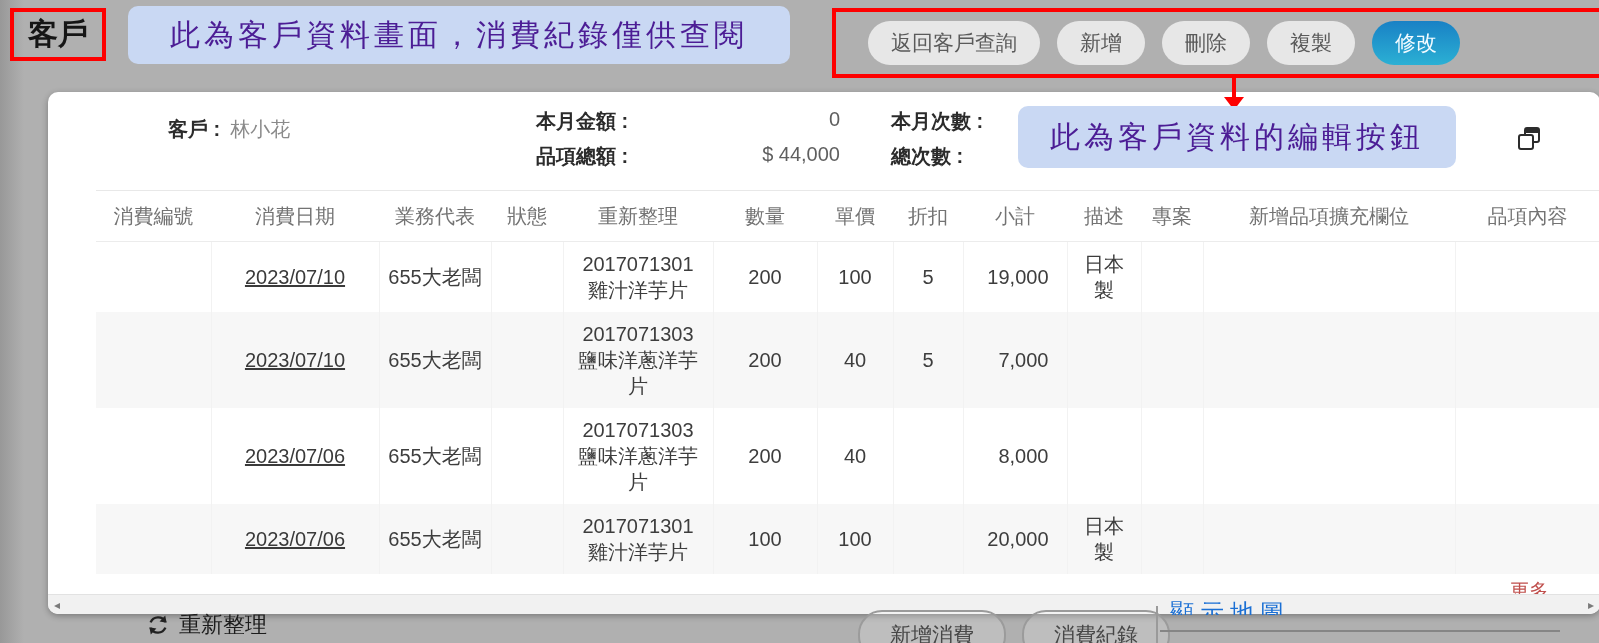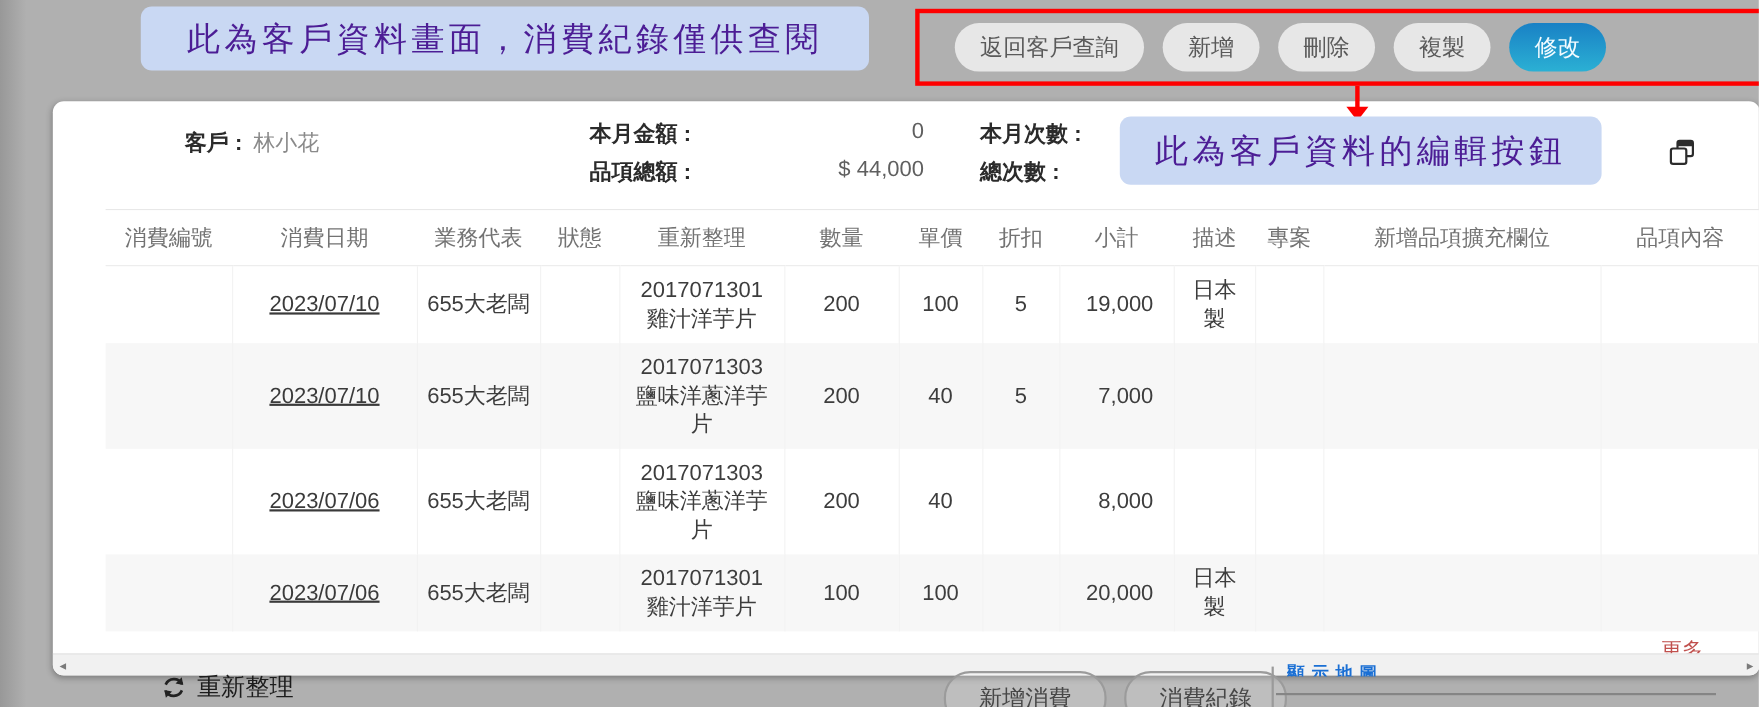--- a/index.html
+++ b/index.html
@@ -57,29 +57,30 @@
   
   #refresh-control{position:absolute;left:146px;top:610px;display:flex;align-items:center;gap:9px;
     font-size:22px;color:#1c1c1c;cursor:pointer;}
   .footer-pill{position:absolute;top:610px;height:46px;border:2px solid #9b9b9b;border-radius:24px;
     background:rgba(255,255,255,.18);color:#474747;font-size:21px;display:flex;align-items:center;
     padding:0 30px;cursor:pointer;}
   #add-consume-button{left:858px;}
   #consume-record-button{left:1022px;}
   #footer-divider{position:absolute;left:1156px;top:606px;width:2px;height:40px;background:#9a9a9a;}
   #map-link-clip{position:absolute;left:1170px;top:600px;width:240px;height:15px;overflow:hidden;}
-  #map-link{color:var(--map-link);font-size:16px;font-weight:bold;letter-spacing:6px;line-height:26px;cursor:pointer;}
+  #map-link{color:var(--map-link);font-size:24px;font-weight:normal;letter-spacing:6px;line-height:26px;cursor:pointer;}
   #map-underline{position:absolute;left:1160px;top:630px;width:400px;height:2px;background:#858585;}
 </style>
 </head>
 <body>
 
 <div id="stage">
   <div id="edge-shade"></div>
 
+  <div class="customer-label-box">客戶</div>
   <div class="annotation" id="annotation-screen">此為客戶資料畫面，消費紀錄僅供查閱</div>
 
   <div id="toolbar-outline">
     <div id="toolbar-buttons" style="display:flex;gap:17px;align-items:center;">
         <div class="pill">返回客戶查詢</div>
         <div class="pill">新增</div>
         <div class="pill">刪除</div>
         <div class="pill">複製</div>
         <div class="pill active">修改</div>
       </div>

